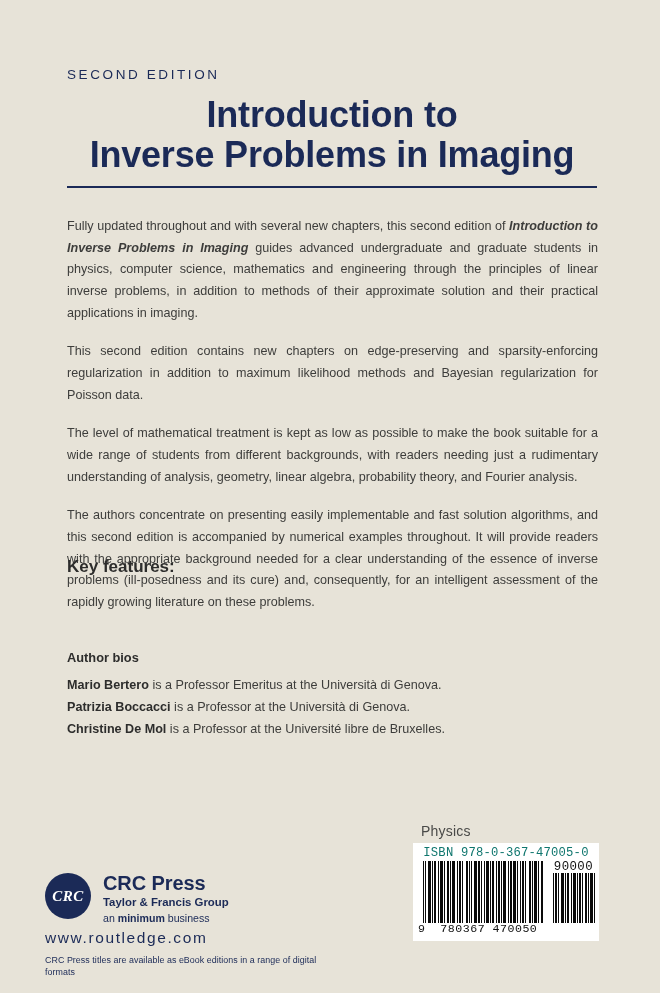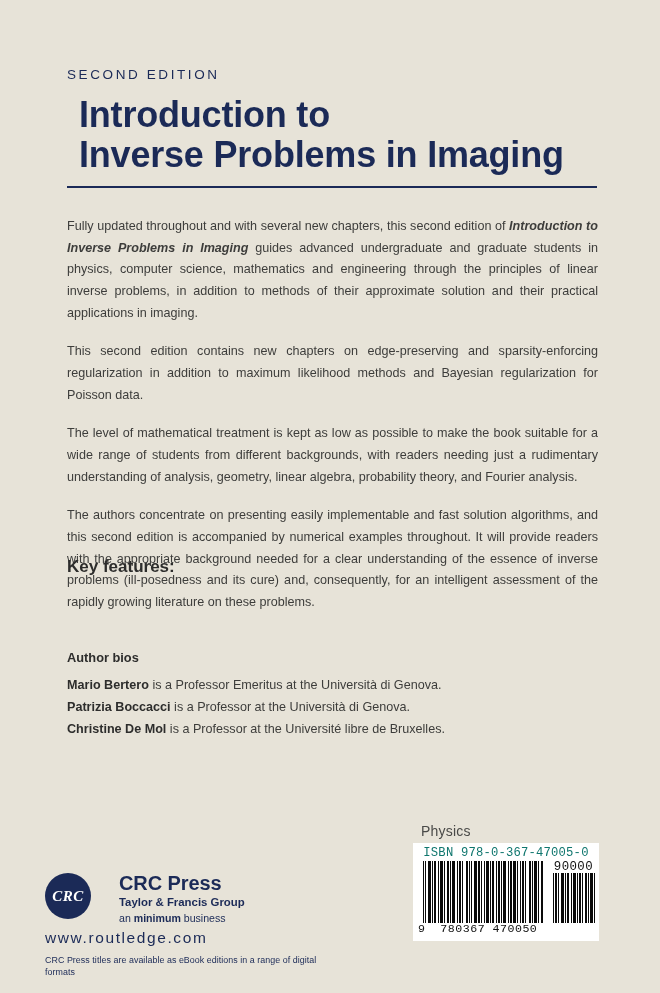--- a/index.html
+++ b/index.html
@@ -38,20 +38,21 @@
     margin: 0 0 6px 0;
     line-height: 1.1;
   }
   .book-title {
     font-size: 36px;
     line-height: 1.12;
     font-weight: bold;
     color: #1b2a57;
     margin: 12px;
     letter-spacing: -0.2px;
+    text-align: center;
   }
   .title-rule {
     position: absolute;
     left: 67px;
     top: 186px;
     width: 530px;
     height: 1.6px;
     background: #1b2a57;
   }
 
@@ -234,21 +235,21 @@
     transform: translateY(-50%);
     text-align: center;
     color: #ffffff;
     font-size: 15px;
     font-weight: bold;
     font-style: italic;
     letter-spacing: 0.5px;
     font-family: "Liberation Serif", serif;
   }
   .crc-words {
-    margin-left: 28px;
+    margin-left: 12px;
     padding-top: 1px;
   }
   .crc-name {
     font-size: 20px;
     font-weight: bold;
     color: #1b2a57;
     line-height: 1.06;
     letter-spacing: -0.1px;
   }
   .crc-group {

